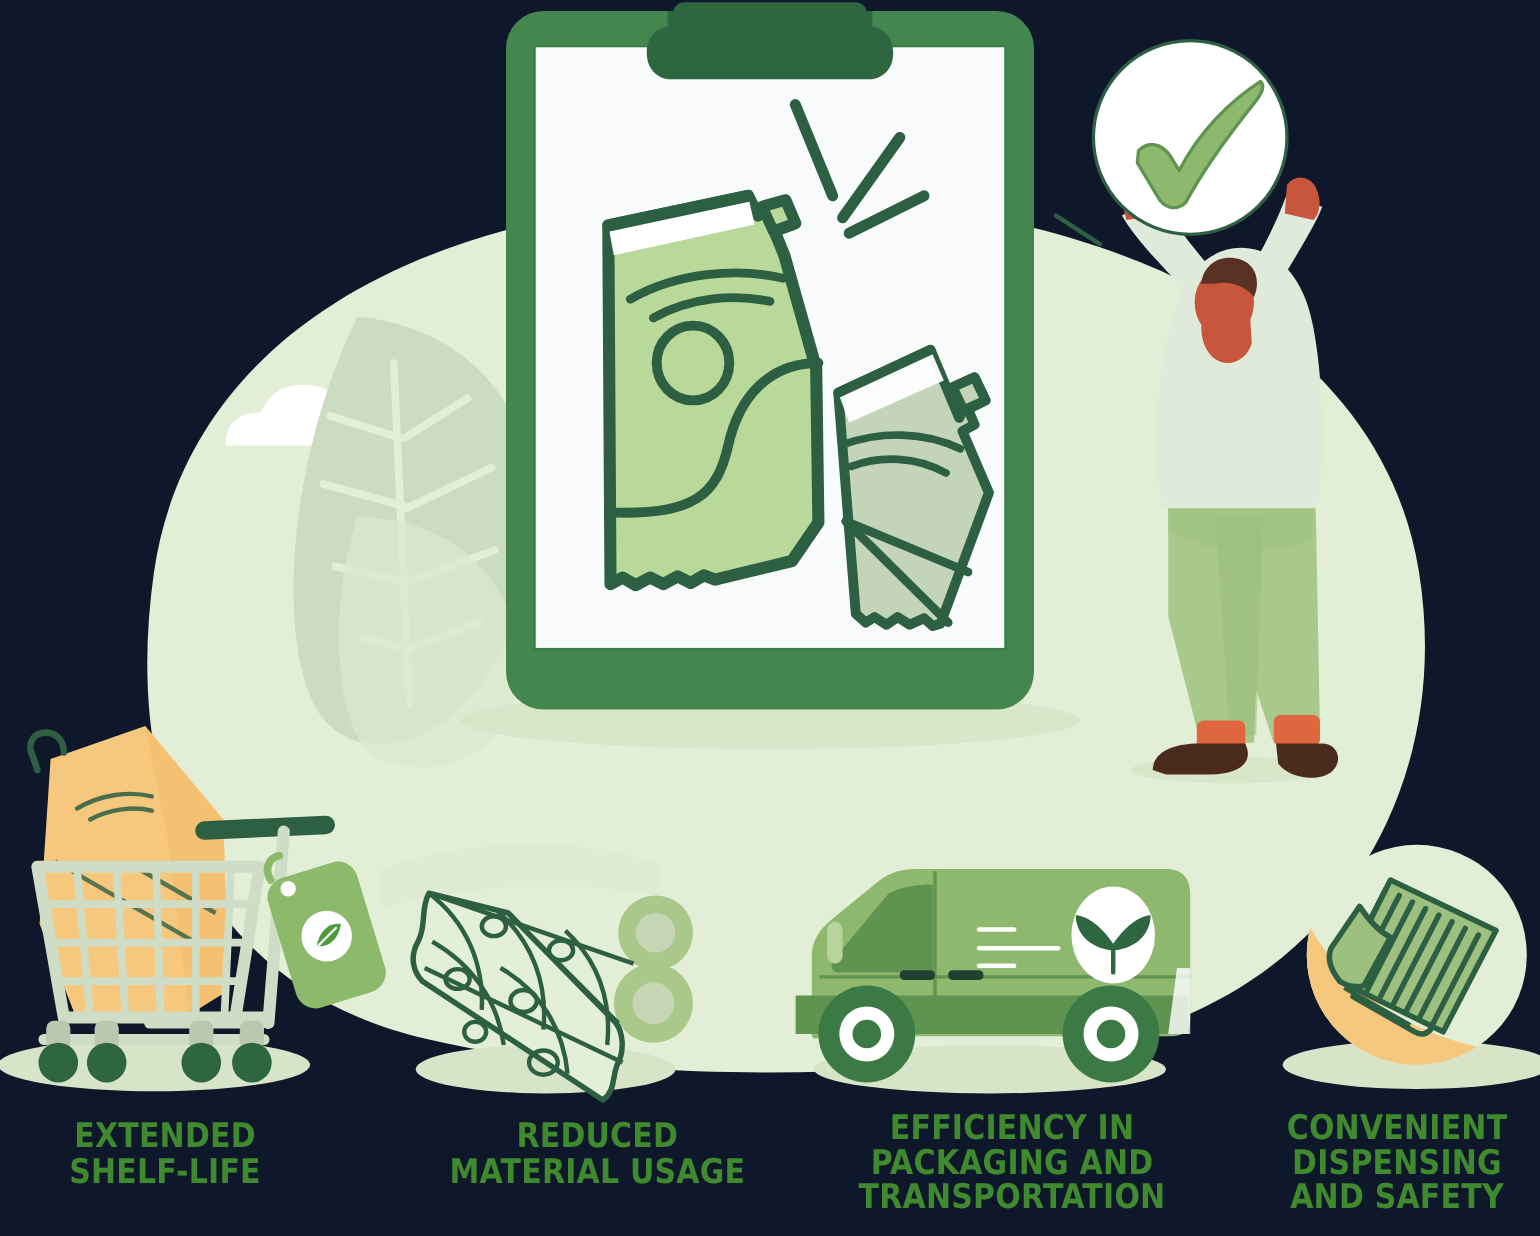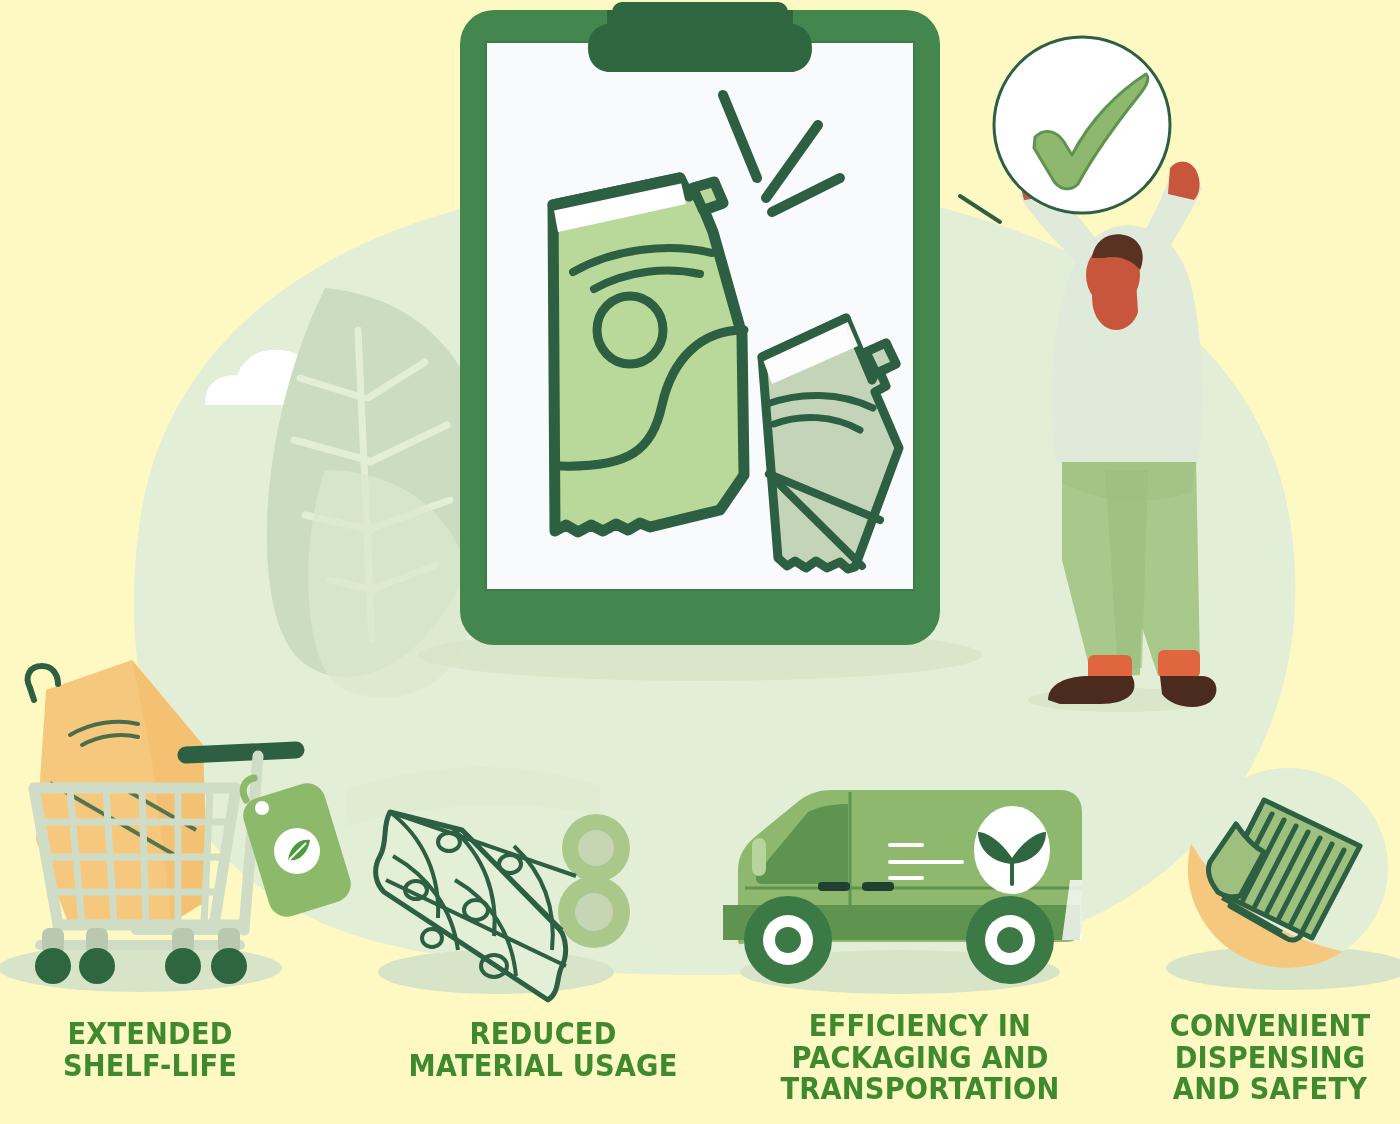--- a/index.html
+++ b/index.html
@@ -8,21 +8,21 @@
     background: #ffffff;
   }
   body {
     font-family: "Liberation Sans", sans-serif;
   }
   #stage {
     position: relative;
     width: 1400px;
     height: 1124px;
     overflow: hidden;
-    background: #fef9c3;
+    background: #0f172a;
   }
   #art {
     position: absolute;
     inset: 0;
     width: 1400px;
     height: 1124px;
     display: block;
   }
   .cap-label {
     position: absolute;

